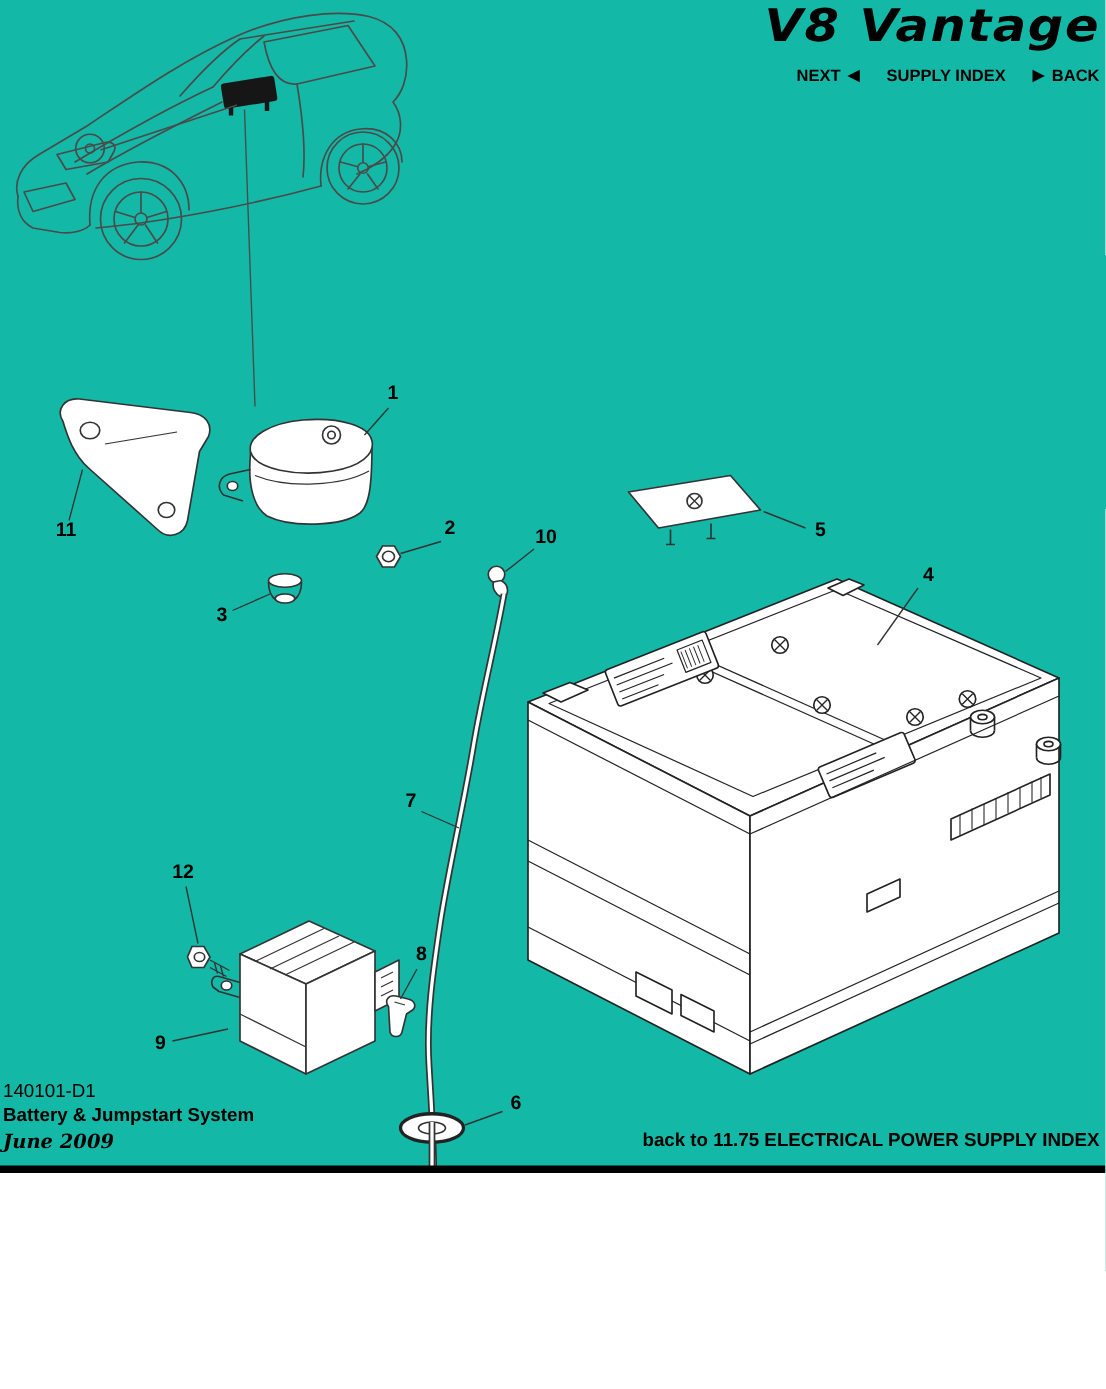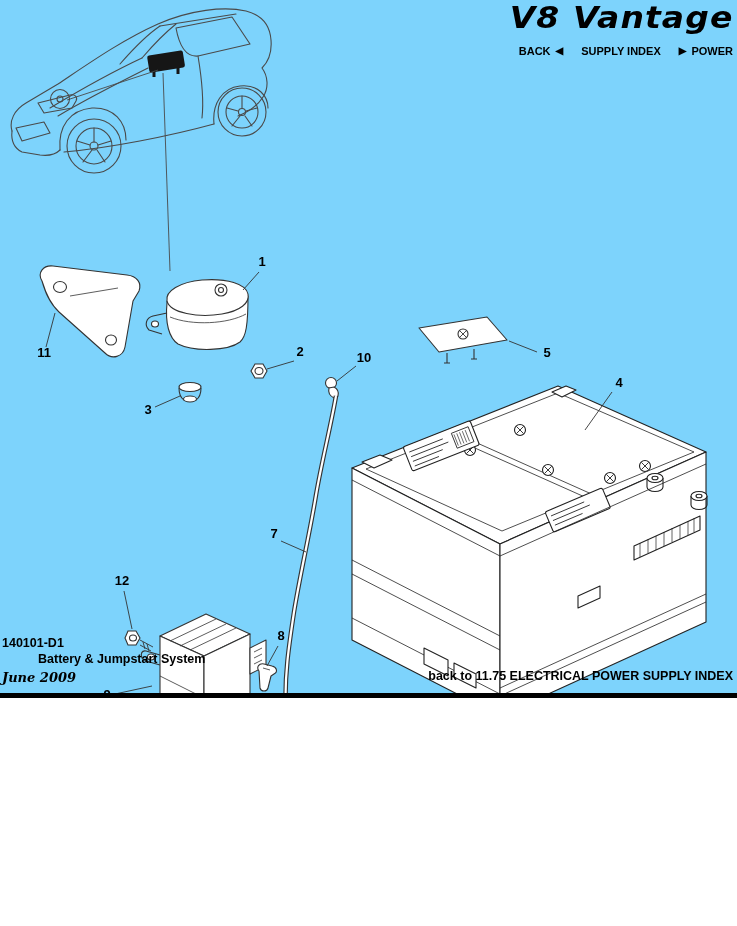--- a/index.html
+++ b/index.html
@@ -1,55 +1,55 @@
 <!DOCTYPE html>
 <html><head>
 <meta charset="utf-8">
 <style>
   * { margin:0; padding:0; box-sizing:border-box; }
   html,body { background:#ffffff; }
   body { width:737px; height:926px; font-family:"Liberation Sans", sans-serif; color:#000; }
-  .page { position:relative; width:737px; height:698px; background:#7dd3fc; overflow:hidden; }
+  .page { position:relative; width:737px; height:782px; background:#14b8a6; overflow:hidden; }
 
   .header { position:absolute; top:2px; right:4px; display:flex; flex-direction:column; align-items:flex-end; z-index:5; }
   .logo { font-family:"DejaVu Sans", sans-serif; font-style:italic; font-weight:bold; font-size:30px; line-height:1.05; letter-spacing:1px; transform:scaleX(1.1); transform-origin:right center; }
   .section-title { margin-top:9px; font-size:14.5px; font-weight:bold; letter-spacing:0.2px; }
   .nav { margin-top:11px; display:flex; gap:18px; font-size:11px; font-weight:bold; align-items:center; }
   .nav-link { display:flex; gap:5px; align-items:center; cursor:pointer; }
   .arrow { font-size:10px; line-height:1; }
 
   .diagram-svg { position:absolute; left:0; top:0; z-index:1; }
 
   .footer-left { position:absolute; left:2px; bottom:13px; z-index:5; }
-  .doc-number { font-size:12.5px; font-weight:bold; }
-  .doc-title  { font-size:12.5px; font-weight:bold; margin-top:2px;margin-left:36px; }
+  .doc-number { font-size:12.5px; font-weight:normal; }
+  .doc-title  { font-size:12.5px; font-weight:bold; margin-top:2px; }
   .doc-date   { font-family:"DejaVu Serif", serif; font-style:italic; font-weight:bold; font-size:13px; margin-top:4px; }
   .index-link { position:absolute; right:4px; bottom:15px; font-size:12.5px; font-weight:bold; cursor:pointer; z-index:5; }
   .bottom-bar { position:absolute; left:0; bottom:0; width:100%; height:5px; background:#000; z-index:5; }
 
   .callout-num { font-family:"Liberation Sans", sans-serif; font-weight:bold; font-size:13px; fill:#000; }
 </style>
 </head>
 <body>
 
 <div class="page">
 
   <header class="header">
     <div class="logo">V8 Vantage</div>
     <nav class="nav">
       <span class="nav-link">
-        <span>BACK</span>
+        <span>NEXT</span>
         <span class="arrow">◀</span>
       </span>
       <span class="nav-link">
         <span>SUPPLY INDEX</span>
       </span>
       <span class="nav-link">
         <span class="arrow">▶</span>
-        <span>POWER</span>
+        <span>BACK</span>
       </span>
     </nav>
   </header>
 
   <svg class="diagram-svg" width="737" height="926" viewBox="0 0 737 926" xmlns="http://www.w3.org/2000/svg">
 
     <g stroke="#4a4a4a" stroke-width="1.1" fill="none" stroke-linecap="round" stroke-linejoin="round">
       <path d="M12,131 C9,121 14,110 26,103 L58,84 C88,64 122,40 158,24 C190,10 224,6 246,11 C262,15 270,26 271,40 C272,52 268,62 262,68 C268,76 269,88 263,97 C258,105 248,112 238,116"></path>
       <path d="M12,131 C11,140 14,148 22,152 L40,155 C48,156 56,154 60,150"></path>
       <path d="M16,128 L44,122 L50,133 L22,141 Z"></path>

